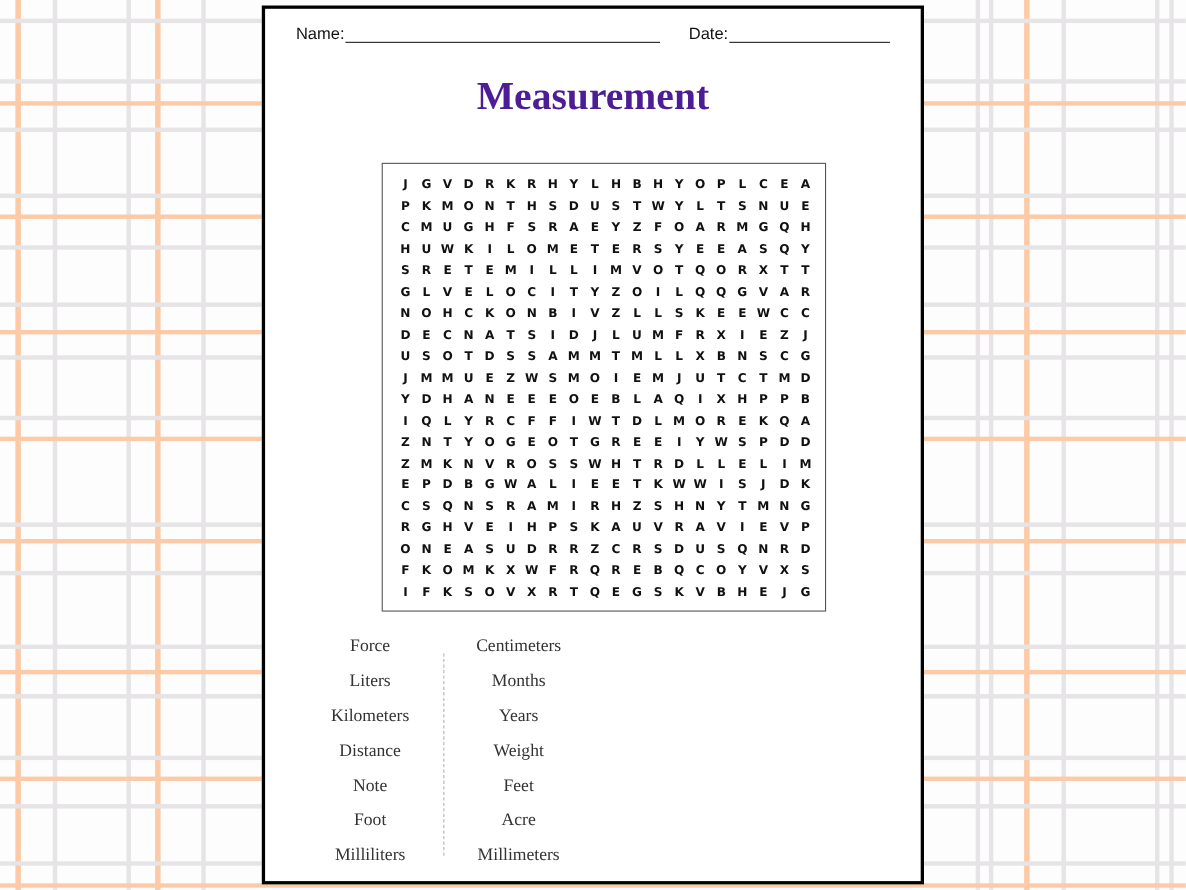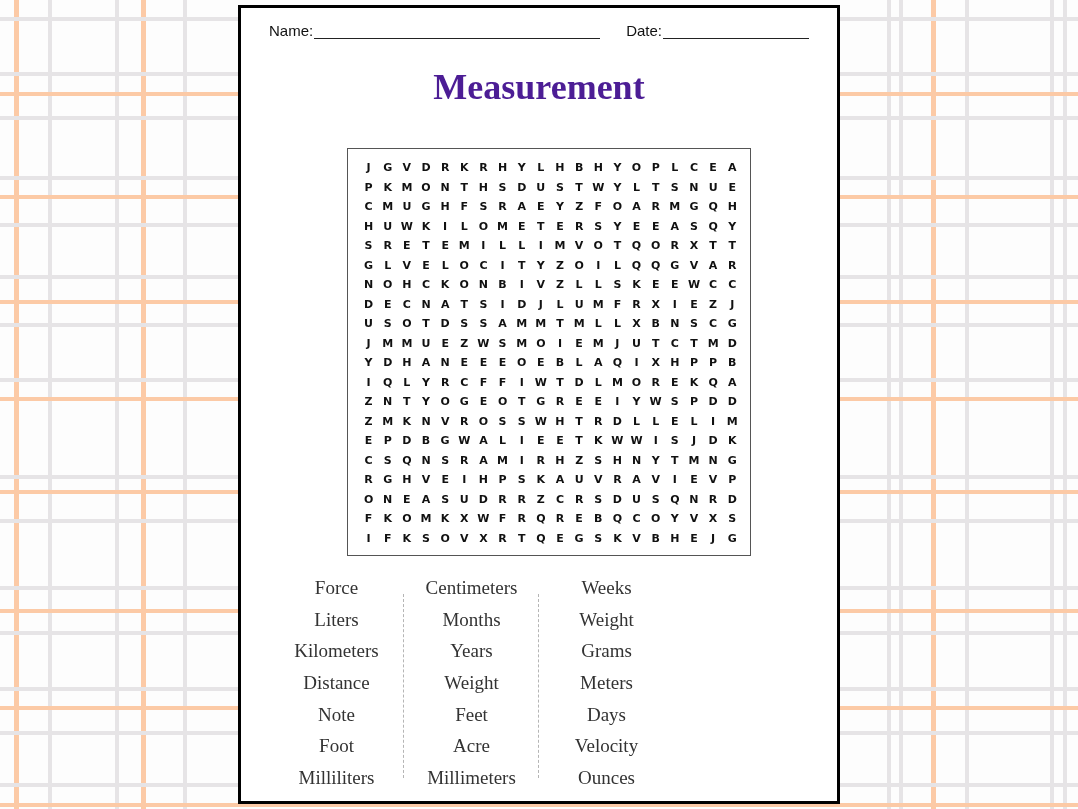--- a/index.html
+++ b/index.html
@@ -57,21 +57,21 @@
   .wordbank {
     position:absolute; left:28px; top:568px; width:540px; height:216px;
     display:grid; grid-template-columns:repeat(4, 1fr);
   }
   .wcol { position:relative; display:flex; flex-direction:column; align-items:center; }
   .wcol:not(:last-child)::after {
     content:""; position:absolute; right:0; top:18px; height:184px;
     border-right:1px dashed #b5b5b5;
   }
   .word {
-    font-family:"Liberation Serif", serif; font-size:19px; color:#333;
+    font-family:"Liberation Serif", serif; font-size:16px; color:#333;
     height:31.7px; line-height:24px;
   }
 </style>
 </head>
 <body>
 
 <div class="bg">
 
   <div class="vline orange" style="left:14px"></div>
   <div class="vline gray" style="left:48px"></div>
@@ -542,23 +542,14 @@
       </div>
       <div class="wcol">
         <div class="word">Centimeters</div>
         <div class="word">Months</div>
         <div class="word">Years</div>
         <div class="word">Weight</div>
         <div class="word">Feet</div>
         <div class="word">Acre</div>
         <div class="word">Millimeters</div>
       </div>
-      <div class="wcol">
-        <div class="word">Weeks</div>
-        <div class="word">Weight</div>
-        <div class="word">Grams</div>
-        <div class="word">Meters</div>
-        <div class="word">Days</div>
-        <div class="word">Velocity</div>
-        <div class="word">Ounces</div>
-      </div>
     </div>
 </div>
 
 </body></html>

